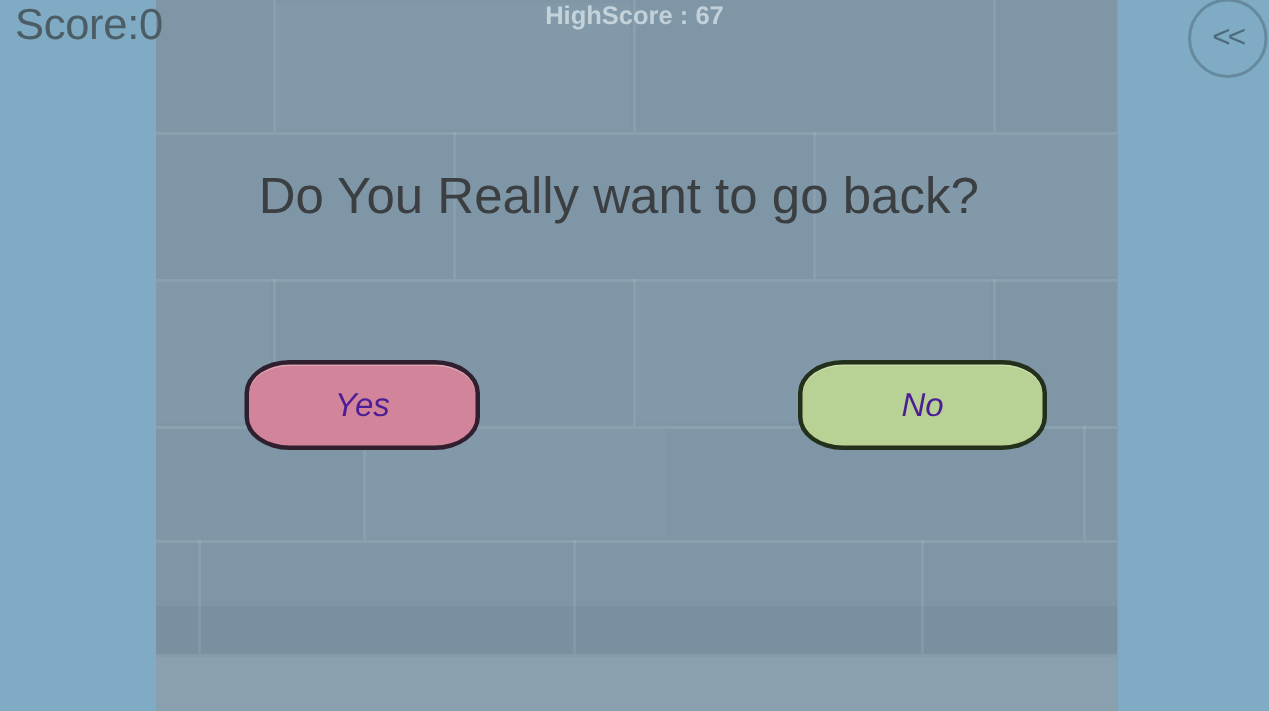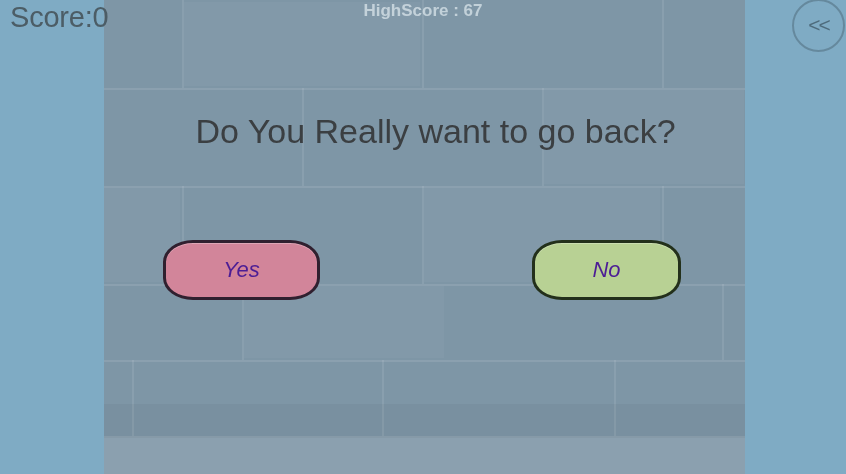--- a/index.html
+++ b/index.html
@@ -117,21 +117,21 @@
     font-size: 21px;
     color: rgba(62,86,100,0.75);
     line-height: 1;
     letter-spacing: -2px;
     margin-top: -2px;
   }
 
   
   #prompt {
     position: absolute;
-    left: 115px;
+    left: 92px;
     top: 108px;
     width: 641px;
     text-align: center;
     font-size: 34px;
     line-height: 46px;
     color: #3b3f42;
     white-space: nowrap;
   }
 
   
@@ -155,21 +155,21 @@
     line-height: 1;
   }
   #btn-yes {
     left: 163px;
     width: 157px;
     background: #d2859a;
     border-color: #30202f;
   }
   #btn-no {
     left: 532px;
-    width: 149px;
+    width: 166px;
     background: #b8d194;
     border-color: #23301b;
   }
 </style>
 </head>
 <body>
 
 <div id="screen">
 
   <div id="side-left" class="side-panel"></div>

